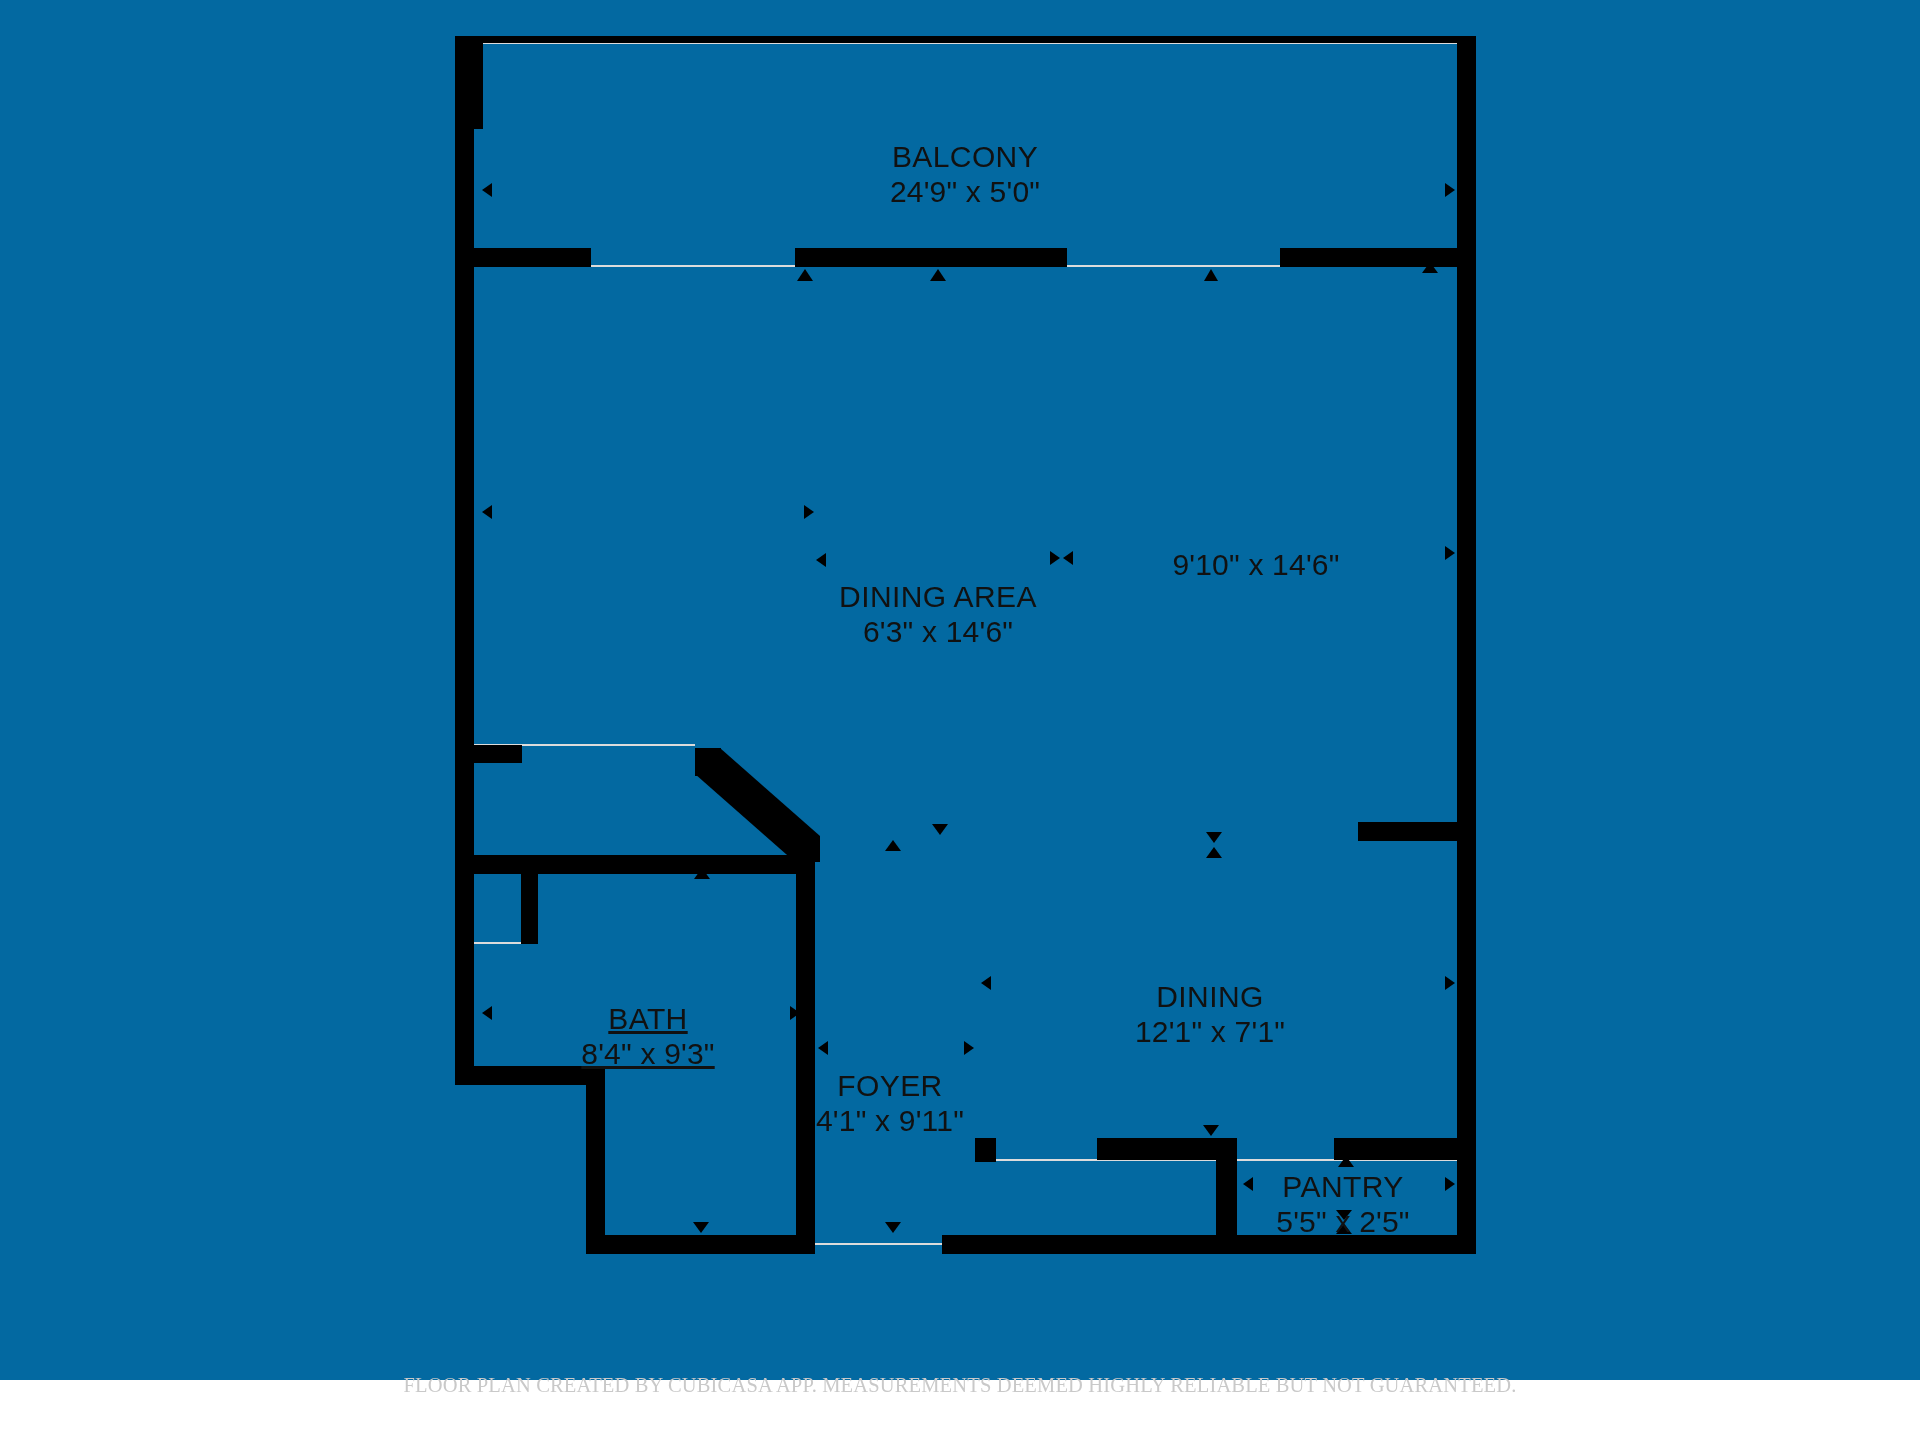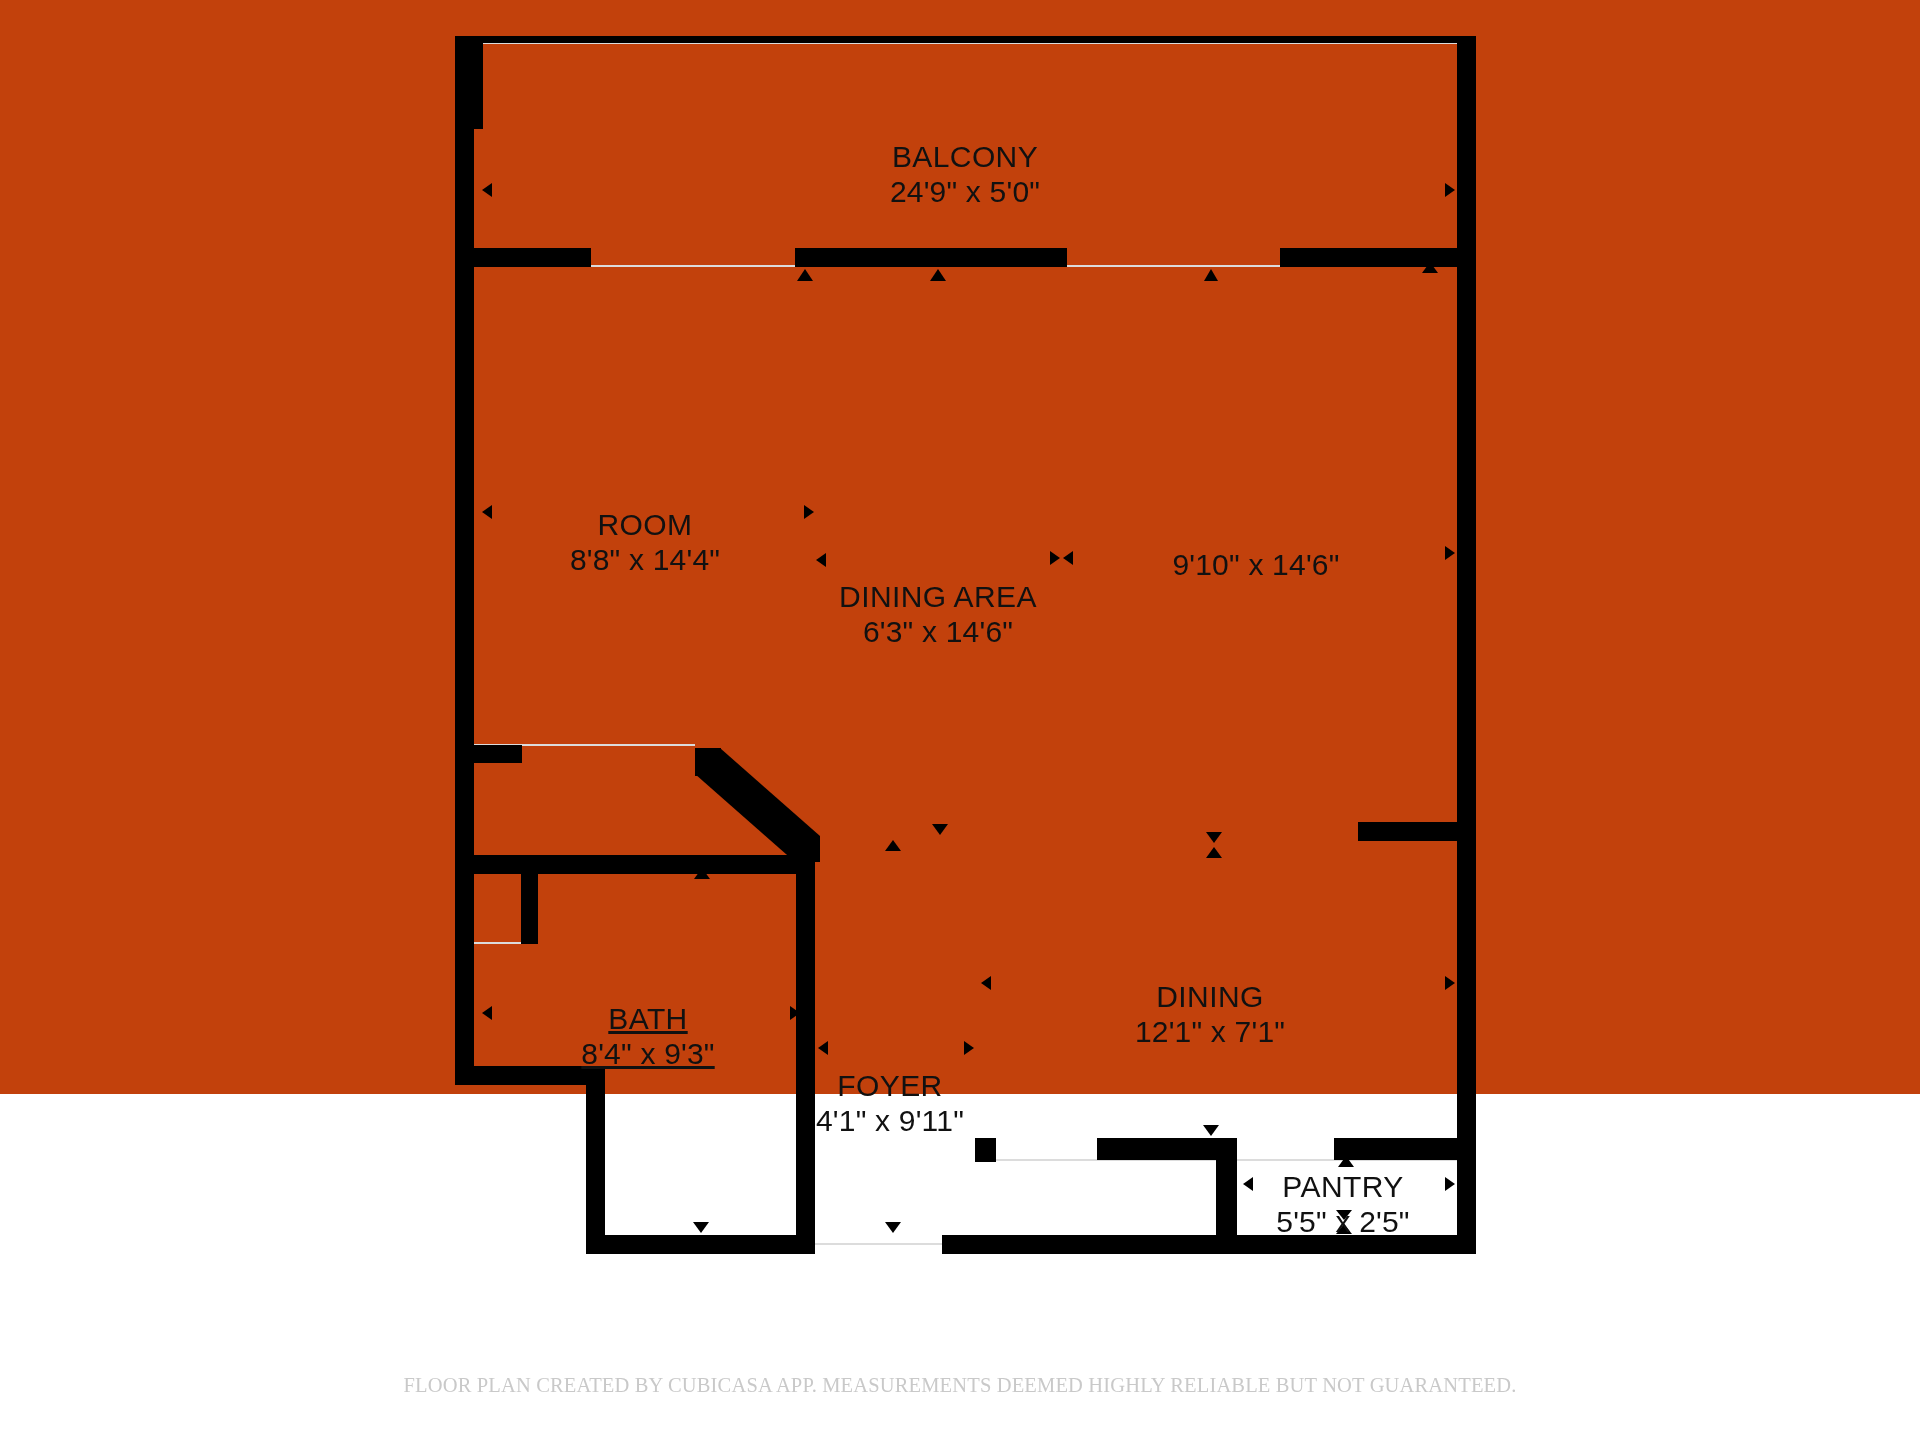--- a/index.html
+++ b/index.html
@@ -12,22 +12,22 @@
     height: 1440px;
     position: relative;
     font-family: "Liberation Sans", sans-serif;
     overflow: hidden;
   }
   #floorplan-root {
     position: absolute;
     left: 0;
     top: 0;
     width: 1920px;
-    height: 1094px;
-    background: #c2410c;
+    height: 1380px;
+    background: #0369a1;
   }
   #plan-svg {
     position: absolute;
     left: 0;
     top: 0;
     width: 1920px;
     height: 1440px;
     display: block;
   }
   .room-label {
@@ -168,24 +168,20 @@
       </g>
     </g>
 
   </svg>
 
   <div class="room-label" style="left:765px; top:140px; width:400px;">
     <span class="rl-name">BALCONY</span>
     <span class="rl-dims">24'9" x 5'0"</span>
   </div>
 
-  <div class="room-label" style="left:465px; top:508px; width:360px;">
-    <span class="rl-name">ROOM</span>
-    <span class="rl-dims">8'8" x 14'4"</span>
-  </div>
 
   <div class="room-label" style="left:748px; top:548px; width:380px;margin-top:32px;">
     <span class="rl-name">DINING AREA</span>
     <span class="rl-dims">6'3" x 14'6"</span>
   </div>
 
   <div class="room-label" style="left:1066px; top:548px; width:380px;">
     <span class="rl-dims">9'10" x 14'6"</span>
   </div>
 

